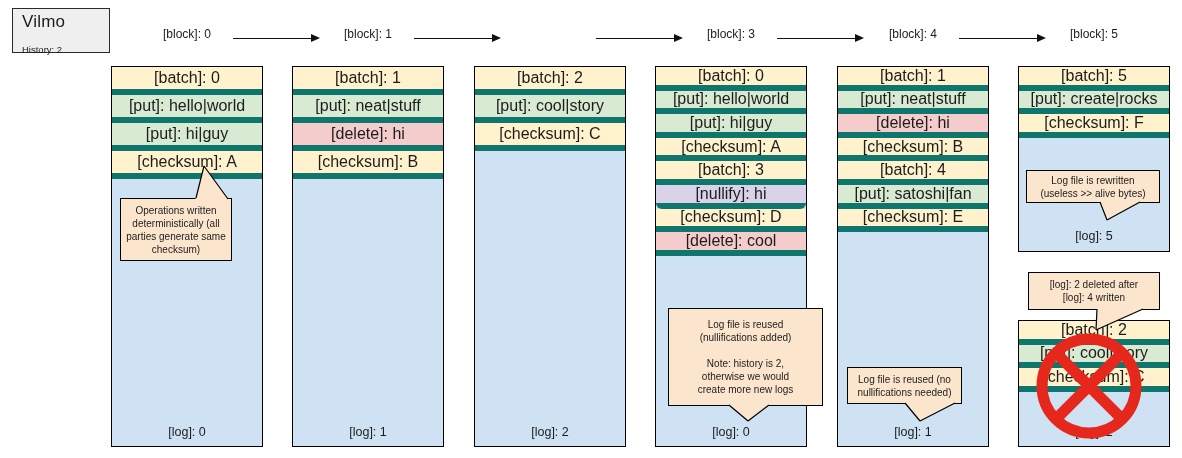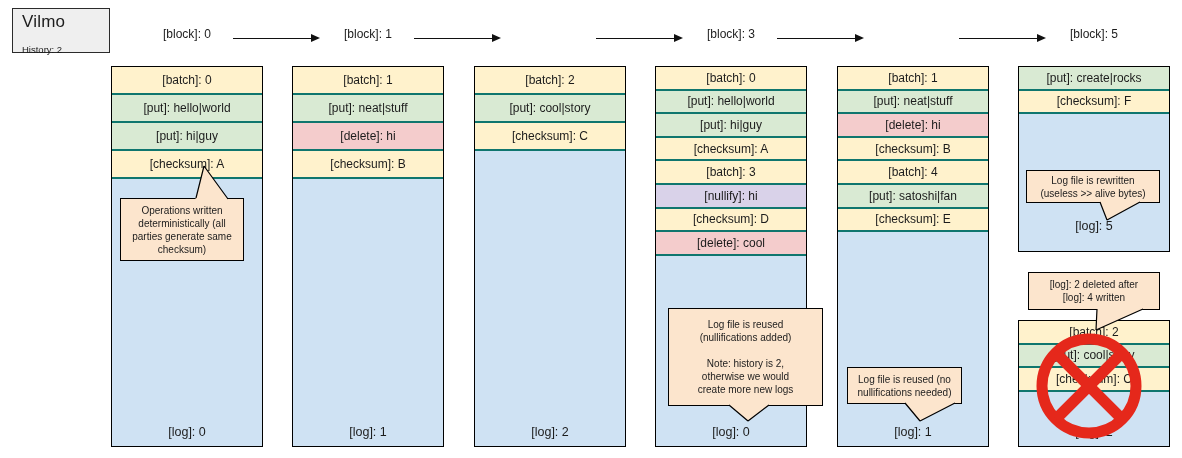--- a/index.html
+++ b/index.html
@@ -16,29 +16,29 @@
   .blk { position:absolute; top:27px; width:152px; text-align:center; font-size:12px; }
   .arrow { position:absolute; top:38px; height:0; border-top:1.5px solid #111; }
   .arrow::after { content:""; position:absolute; right:-2px; top:-5px;
                   border-left:9px solid #111; border-top:4px solid transparent; border-bottom:4px solid transparent; }
 
   
   .col { position:absolute; top:66px; width:152px; height:381px;
          background:var(--c-log_blue,#cfe2f3); border:1.5px solid #000; }
   .col.short { height:186px; }
   .col.cut   { top:320px; height:127px; }
-  .row { height:28px; border-bottom:2px solid #0f766e; display:flex; align-items:center;
-         justify-content:center; font-size:12px; overflow:hidden; white-space:nowrap; }
+  .row { height:28px; border-bottom:6px solid #0f766e; display:flex; align-items:center;
+         justify-content:center; font-size:16px; overflow:hidden; white-space:nowrap; }
   .dense .row { height:23.6px; }
   .row.batch, .row.checksum { background:var(--c-row_yellow,#fff2cc); }
   .row.put      { background:var(--c-row_green,#d9ead3); }
   .row.delete   { background:var(--c-row_pink,#f4cccc); }
-  .row.nullify  { background:var(--c-row_purple,#d9d2e9); }
+  .row.nullify  { background:var(--c-row_purple,#d9d2e9);border-radius:6px; }
   .log-label { position:absolute; left:0; right:0; bottom:7px; text-align:center; font-size:12.5px; }
-  .col.short .log-label { bottom:18px; }
+  .col.short .log-label { bottom:8px; }
 
   
   .bubble { position:absolute; z-index:5; background:var(--c-note_peach,#fce5cd); border:1px solid #000;
             display:flex; align-items:center; justify-content:center; text-align:center;
             font-size:10px; line-height:1.3; white-space:pre-line; padding:2px; }
   .tail { position:absolute; z-index:6; overflow:visible; }
   .tail polygon { fill:var(--c-note_peach,#fce5cd); }
   .tail path { stroke:#000; stroke-width:1.2; fill:none; }
 
   
@@ -51,20 +51,21 @@
 <div class="canvas">
 
   <div class="vilmo">
     <div class="vilmo-title">Vilmo</div>
     <div class="vilmo-sub">History: 2</div>
   </div>
 
   <div class="blk" style="left:111px">[block]: 0</div>
   <div class="blk" style="left:292px">[block]: 1</div>
   <div class="blk" style="left:655px">[block]: 3</div>
+  <div class="blk" style="left:837px">[block]: 4</div>
   <div class="blk" style="left:1018px">[block]: 5</div>
 
   <div class="arrow" style="left:233px;width:85px"></div>
   <div class="arrow" style="left:414px;width:85px"></div>
   <div class="arrow" style="left:596px;width:85px"></div>
   <div class="arrow" style="left:777px;width:85px"></div>
   <div class="arrow" style="left:959px;width:85px"></div>
 
   <div class="col" style="left:111px">
     <div>
@@ -112,36 +113,37 @@
         <div class="row delete">[delete]: hi</div>
         <div class="row checksum">[checksum]: B</div>
         <div class="row batch">[batch]: 4</div>
         <div class="row put">[put]: satoshi|fan</div>
         <div class="row checksum">[checksum]: E</div>
       </div>
     <div class="log-label">[log]: 1</div>
   </div>
   <div class="col short dense" style="left:1018px">
     <div>
+        <div class="row batch">[batch]: 5</div>
         <div class="row put">[put]: create|rocks</div>
         <div class="row checksum">[checksum]: F</div>
       </div>
     <div class="log-label">[log]: 5</div>
   </div>
 
   <div class="col cut dense" style="left:1018px">
     <div>
         <div class="row batch">[batch]: 2</div>
         <div class="row put">[put]: cool|story</div>
         <div class="row checksum">[checksum]: C</div>
       </div>
     <div class="log-label">[log]: 2</div>
   </div>
 
-  <div class="bubble" style="left:120px;top:198px;width:124px;height:63px">Operations written
+  <div class="bubble" style="left:120px;top:198px;width:112px;height:63px">Operations written
 deterministically (all
 parties generate same
 checksum)</div>
   <svg class="tail" style="left:193px;top:165px" width="40" height="37">
     <polygon points="11,1 2,36 36,36"></polygon>
     <path d="M11,1 L3,33 M11,1 L35,34"></path>
   </svg>
 
   <div class="bubble" style="left:668px;top:308px;width:155px;height:98px">Log file is reused
 (nullifications added)

